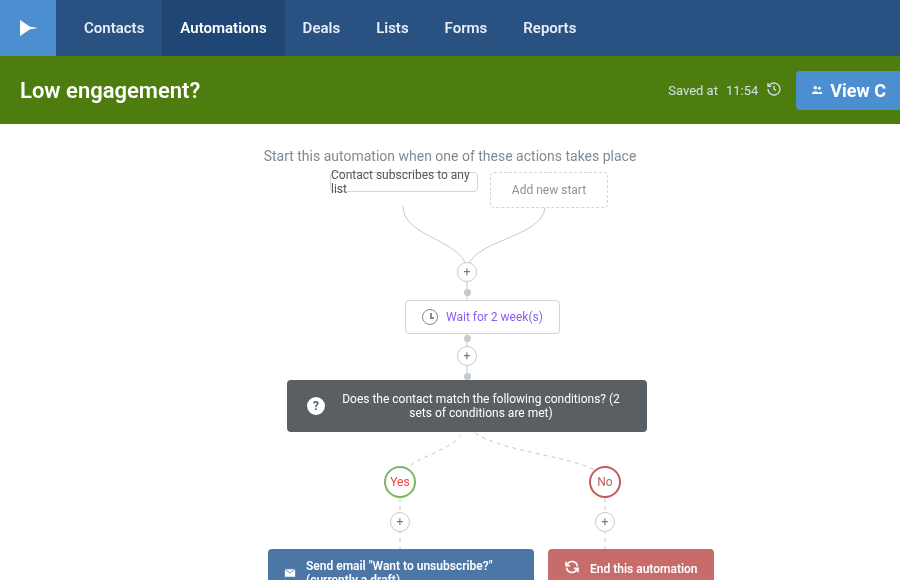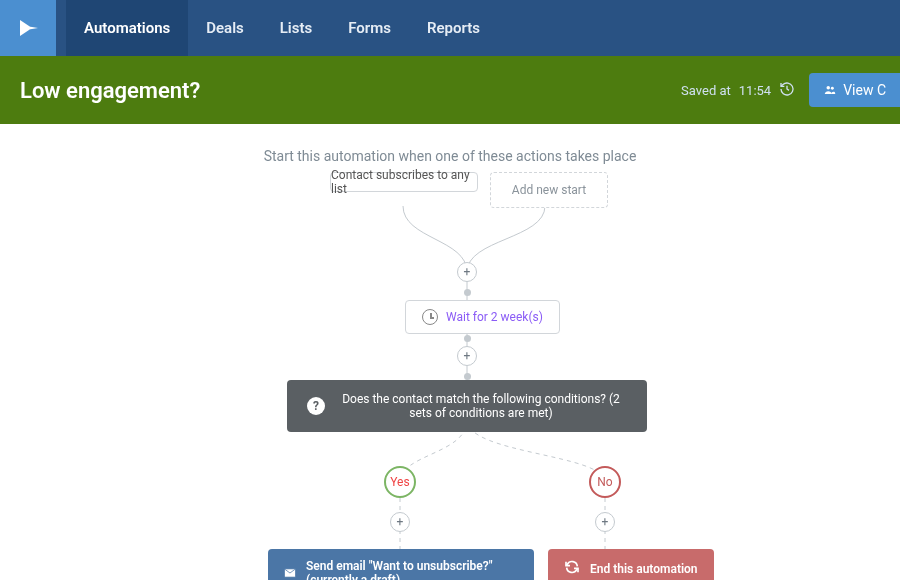--- a/index.html
+++ b/index.html
@@ -71,22 +71,22 @@
     color: #cfe0f0;
     display: flex;
     align-items: center;
     gap: 8px;
   }
   .subheader .view-btn {
     background: #4b8fd0;
     color: #fff;
     border-radius: 4px 0 0 4px;
     padding: 9px 14px;
-    font-size: 14px;
-    font-weight: 400;
+    font-size: 18px;
+    font-weight: 700;
     display: flex;
     align-items: center;
     gap: 6px;
     margin-right: -20px;
   }
 
   
   .canvas {
     position: relative;
     width: 100%;
@@ -239,20 +239,21 @@
 </head>
 <body>
 
 <div class="nav">
   <div class="logo">
     <svg viewBox="0 0 24 24">
         <path d="M4 4 L16 12 L4 20 Z M10 10 L22 12 L10 14 Z"></path>
       </svg>
   </div>
   <div class="items">
+    <div class="item">Contacts</div>
     <div class="item active">Automations</div>
     <div class="item">Deals</div>
     <div class="item">Lists</div>
     <div class="item">Forms</div>
     <div class="item">Reports</div>
   </div>
 </div>
 
 <div class="subheader">
   <div class="title">Low engagement?</div>

